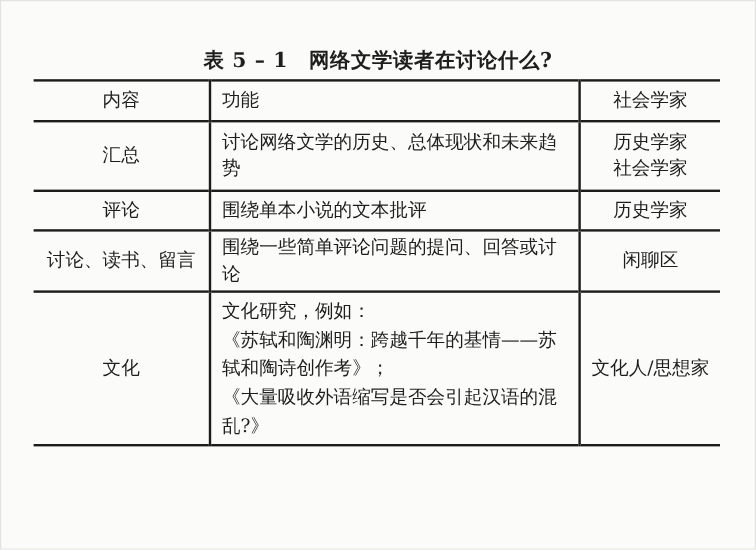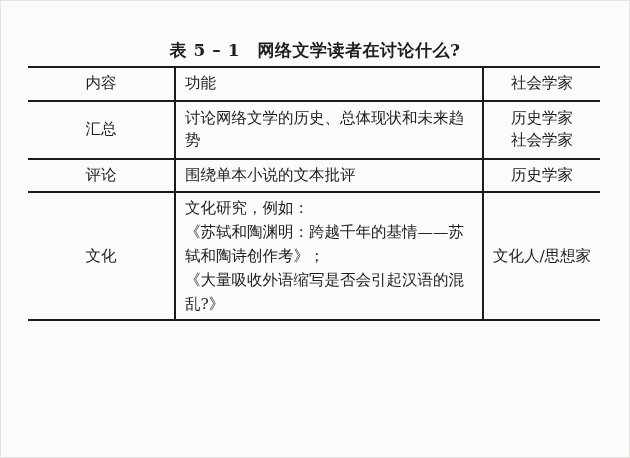--- a/index.html
+++ b/index.html
@@ -92,20 +92,25 @@
       <td class="c1">汇总</td>
       <td class="fn">讨论网络文学的历史、总体现状和未来趋势</td>
       <td class="c3">历史学家
 社会学家</td>
     </tr>
     <tr class="r-std">
       <td class="c1">评论</td>
       <td class="fn">围绕单本小说的文本批评</td>
       <td class="c3">历史学家</td>
     </tr>
+    <tr class="r-std">
+      <td class="c1">讨论、读书、留言</td>
+      <td class="fn">围绕一些简单评论问题的提问、回答或讨论</td>
+      <td class="c3">闲聊区</td>
+    </tr>
     <tr class="r-xtall">
       <td class="c1">文化</td>
       <td class="fn">文化研究，例如：
 《苏轼和陶渊明：跨越千年的基情——苏轼和陶诗创作考》；
 《大量吸收外语缩写是否会引起汉语的混乱?》</td>
       <td class="c3">文化人/思想家</td>
     </tr>
 
   </tbody>
 </table>

